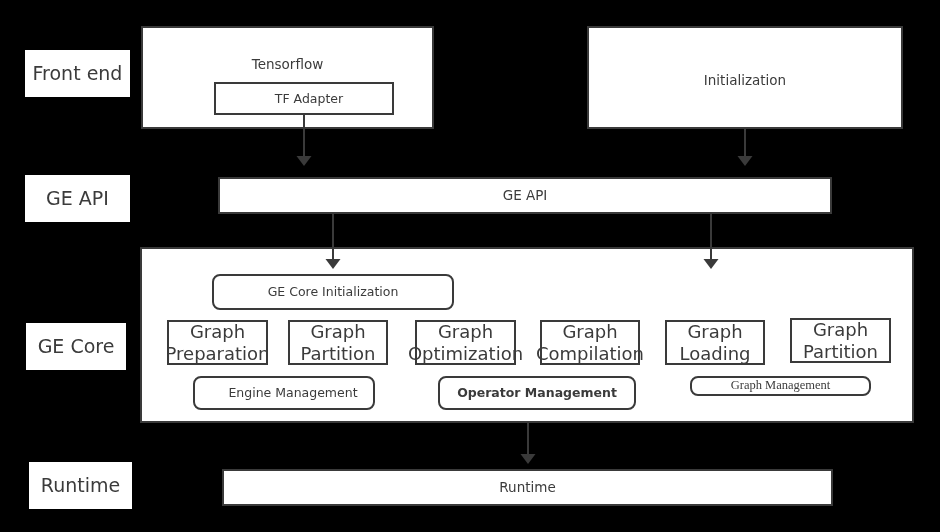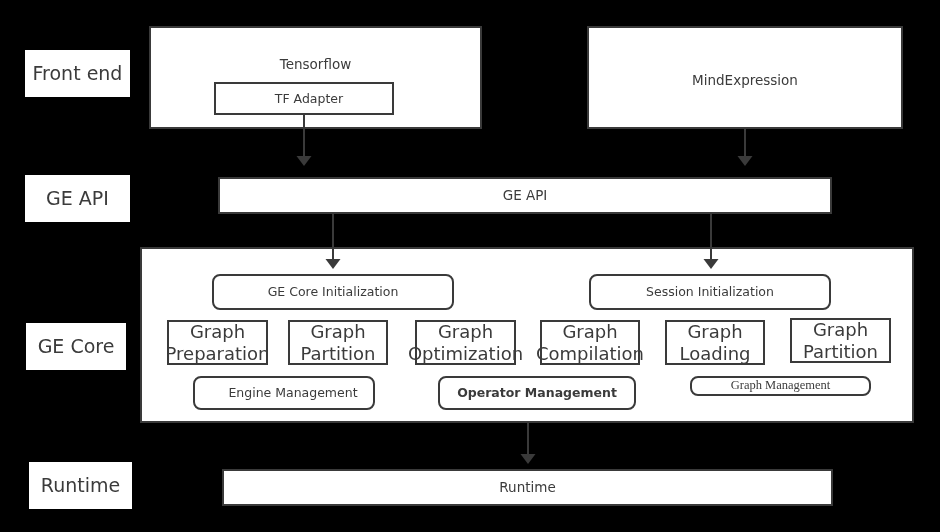--- a/index.html
+++ b/index.html
@@ -80,45 +80,42 @@
   </div>
 
   <div class="box tier-label" style="left:26px; top:323px; width:100px; height:47px;">
     <span>GE Core</span>
   </div>
 
   <div class="box tier-label" style="left:29px; top:462px; width:103px; height:47px;">
     <span>Runtime</span>
   </div>
 
-  <div class="box platform" style="left:141px; top:26px; width:333px; height:103px;margin-left:8px;">
+  <div class="box platform" style="left:141px; top:26px; width:293px; height:103px;">
     <span class="platform-title">Tensorflow</span>
   </div>
 
   <div class="box" style="left:214px; top:82px; width:180px; height:33px; font-size:12.5px;padding-left:10px;">
     <span>TF Adapter</span>
   </div>
 
   <div class="box platform platform-me" style="left:587px; top:26px; width:316px; height:103px;">
-    <span class="platform-title">MindExpression</span>
+    <span class="platform-title">Initialization</span>
   </div>
 
   <div class="box bar" style="left:218px; top:177px; width:614px; height:37px;">
     <span>GE API</span>
   </div>
 
   <div class="container-core" style="left:140px; top:247px; width:774px; height:176px;"></div>
 
   <div class="box inner" style="left:212px; top:274px; width:242px; height:36px;">
     <span>GE Core Initialization</span>
   </div>
 
-  <div class="box inner" style="left:589px; top:274px; width:242px; height:36px;">
-    <span>Session Initialization</span>
-  </div>
 
   <div class="box inner-sm" style="left:167px; top:320px; width:101px; height:45px;">
     <span>
       <span>Graph</span><br><span>Preparation</span>
     </span>
   </div>
 
   <div class="box inner-sm" style="left:288px; top:320px; width:100px; height:45px;">
     <span>
       <span>Graph</span><br><span>Partition</span>

